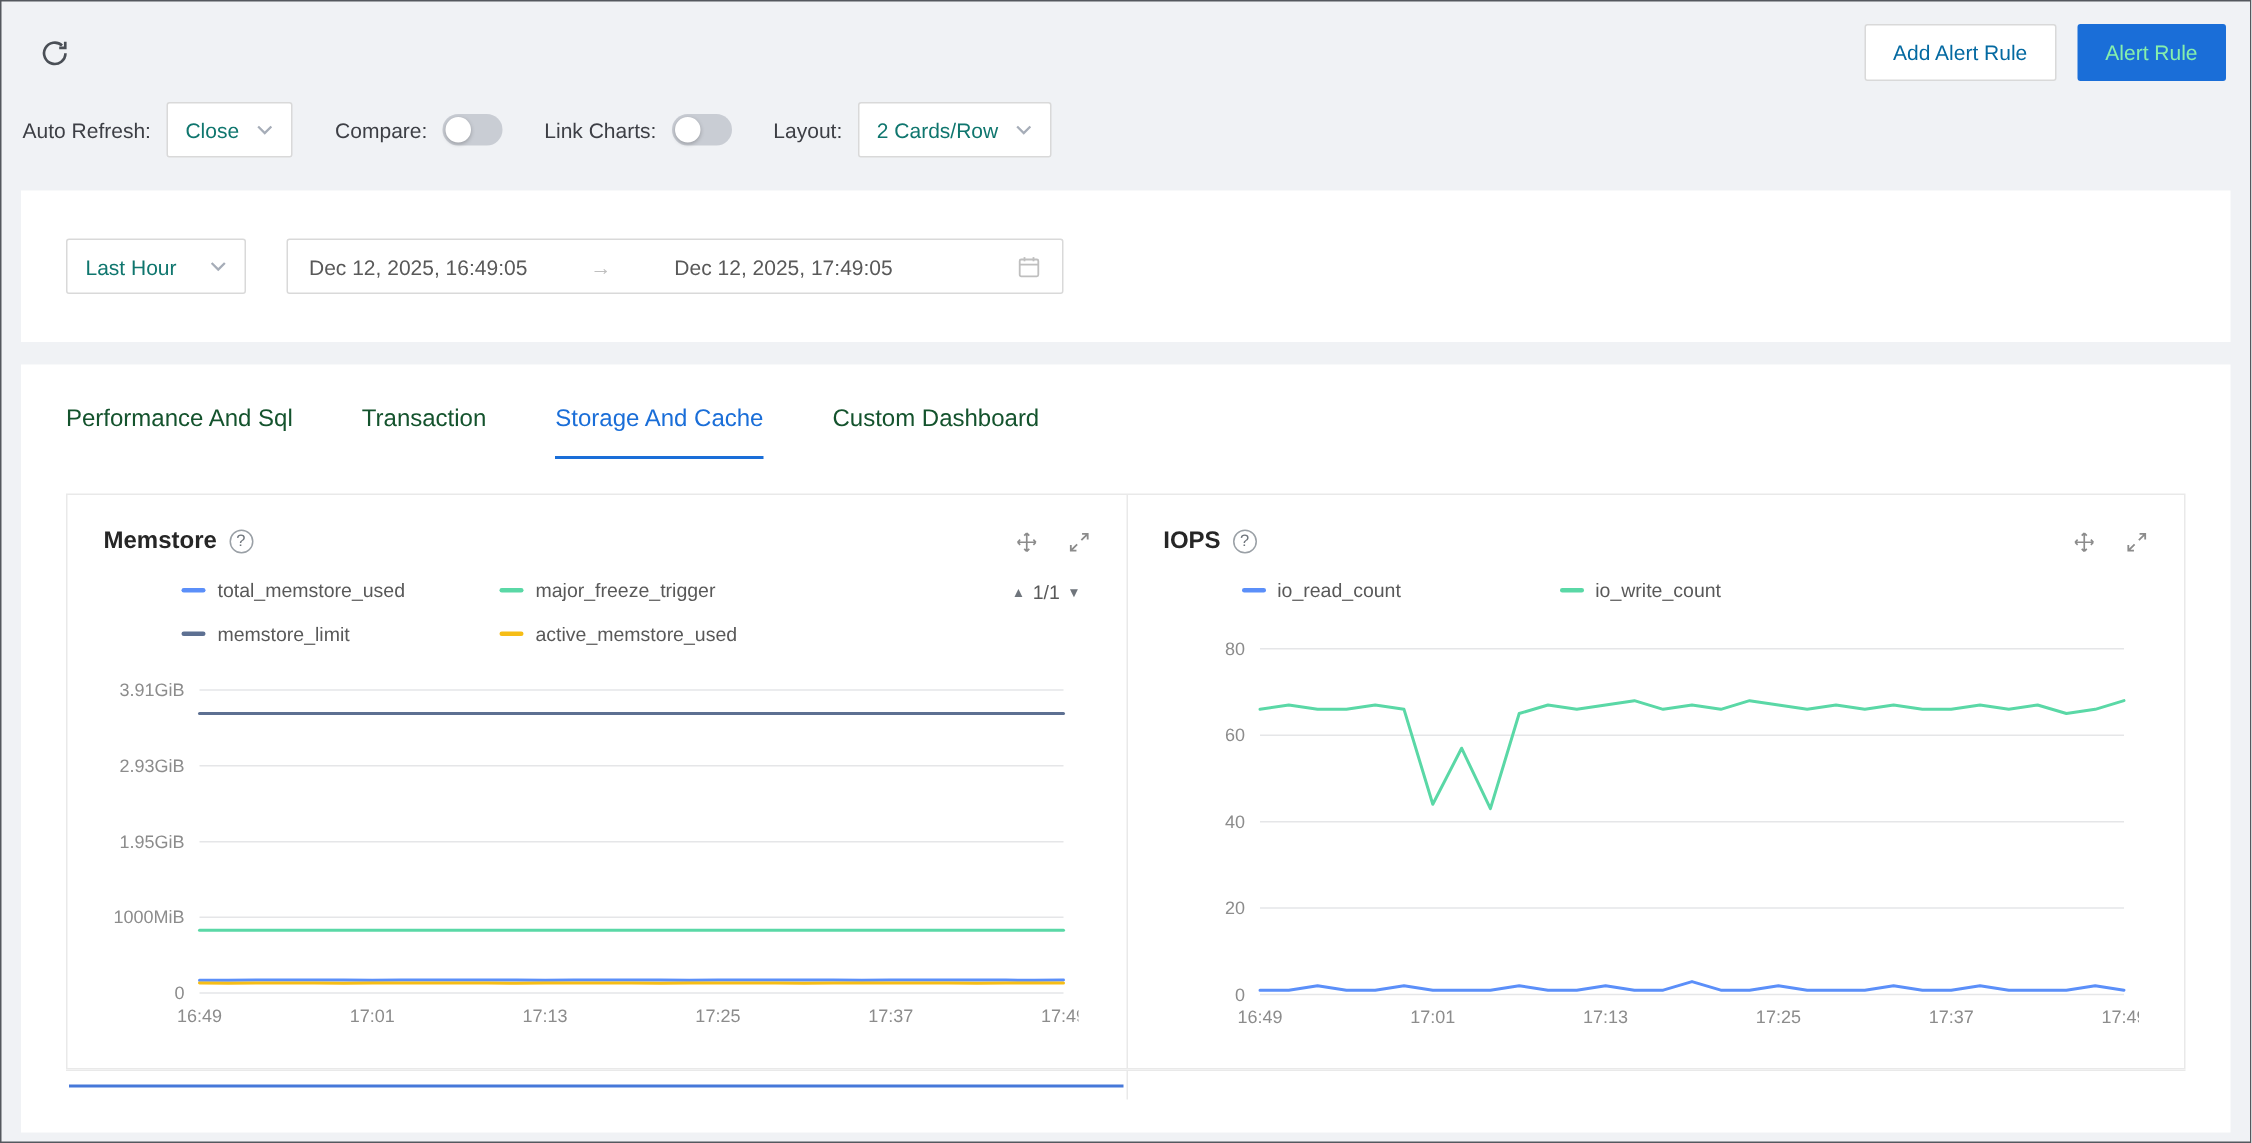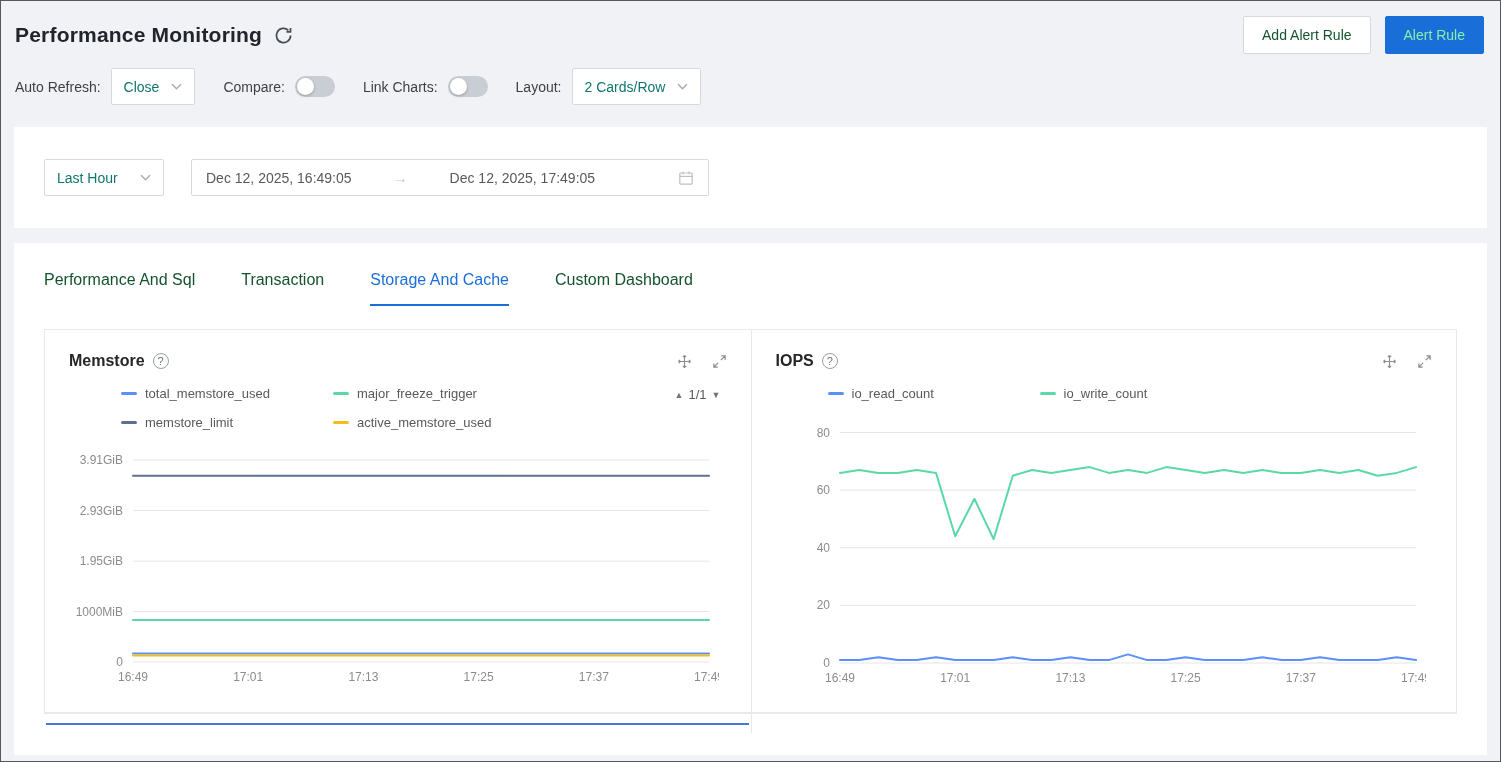--- a/index.html
+++ b/index.html
@@ -9,21 +9,21 @@
     width: 1501px; height: 762px; overflow: hidden; position: relative;
     background: var(--page-bg, #f0f2f5);
     border: 1px solid #54585e;
   }
   
   .header-bar { display:flex; align-items:center; padding: 15px 16px 6px 14px; }
   .page-title { font-size: 21px; font-weight: 700; color: #21242a; letter-spacing: .2px; }
   .refresh-btn { margin-left: 12px; color:#4a4f56; display:inline-flex; cursor:pointer; }
   .spacer { flex: 1; }
   .btn { height: 38px; font-size: 14px; border-radius: 2px; display:inline-flex; align-items:center; padding: 0 18px; cursor:pointer; }
-  .btn-default { background:#fff; border:1px solid #d9d9d9; color:#14532d; margin-right: 14px; }
+  .btn-default { background:#fff; border:1px solid #d9d9d9; color:#0369a1; margin-right: 14px; }
   .btn-primary { background: var(--accent,#1a6ed8); border:1px solid var(--accent,#1a6ed8); color:#86efac; }
   
   .toolbar { display:flex; align-items:center; padding: 8px 16px 0 14px; font-size:14px; color:#3d3f45; }
   .toolbar .lbl { margin-right: 10px; }
   .select { display:inline-flex; align-items:center; justify-content:space-between; gap:12px;
     border:1px solid #d9d9d9; background:#fff; height:37px; padding:0 12px; font-size:14px;
     color:#0f766e; border-radius:2px; cursor:pointer; }
   .chev { color:#a6adb8; display:inline-flex; }
   .toolbar .group { display:flex; align-items:center; margin-right: 28px; }
   .toggle { width:40px; height:21px; border-radius:11px; background:#c9cdd4; position:relative; display:inline-block; cursor:pointer; }
@@ -64,21 +64,20 @@
   .charts-grid-row2 { border-top:1px solid #e9e9e9; display:grid; grid-template-columns:1fr 1fr; height: 20px; background:#fff; }
   .charts-grid-row2 .cell + .cell { border-left:1px solid #e9e9e9; }
   .stub-line { margin: 9px 2px 0 2px; height: 2px; background:#4678d9; }
 </style>
 </head>
 <body>
 
 <div class="screen">
 
   <div class="header-bar">
-    <div class="page-title">Performance Monitoring</div>
     <span class="refresh-btn">
       <svg width="19" height="19" viewBox="0 0 16 16">
           <path d="M14 8a6 6 0 1 1-1.9-4.38" fill="none" stroke="currentColor" stroke-width="1.5"></path>
           <path d="M13.9 1.6v3.4h-3.4" fill="none" stroke="currentColor" stroke-width="1.5"></path>
         </svg>
     </span>
     <div class="spacer"></div>
     <button class="btn btn-default">Add Alert Rule</button>
     <button class="btn btn-primary">Alert Rule</button>
   </div>

